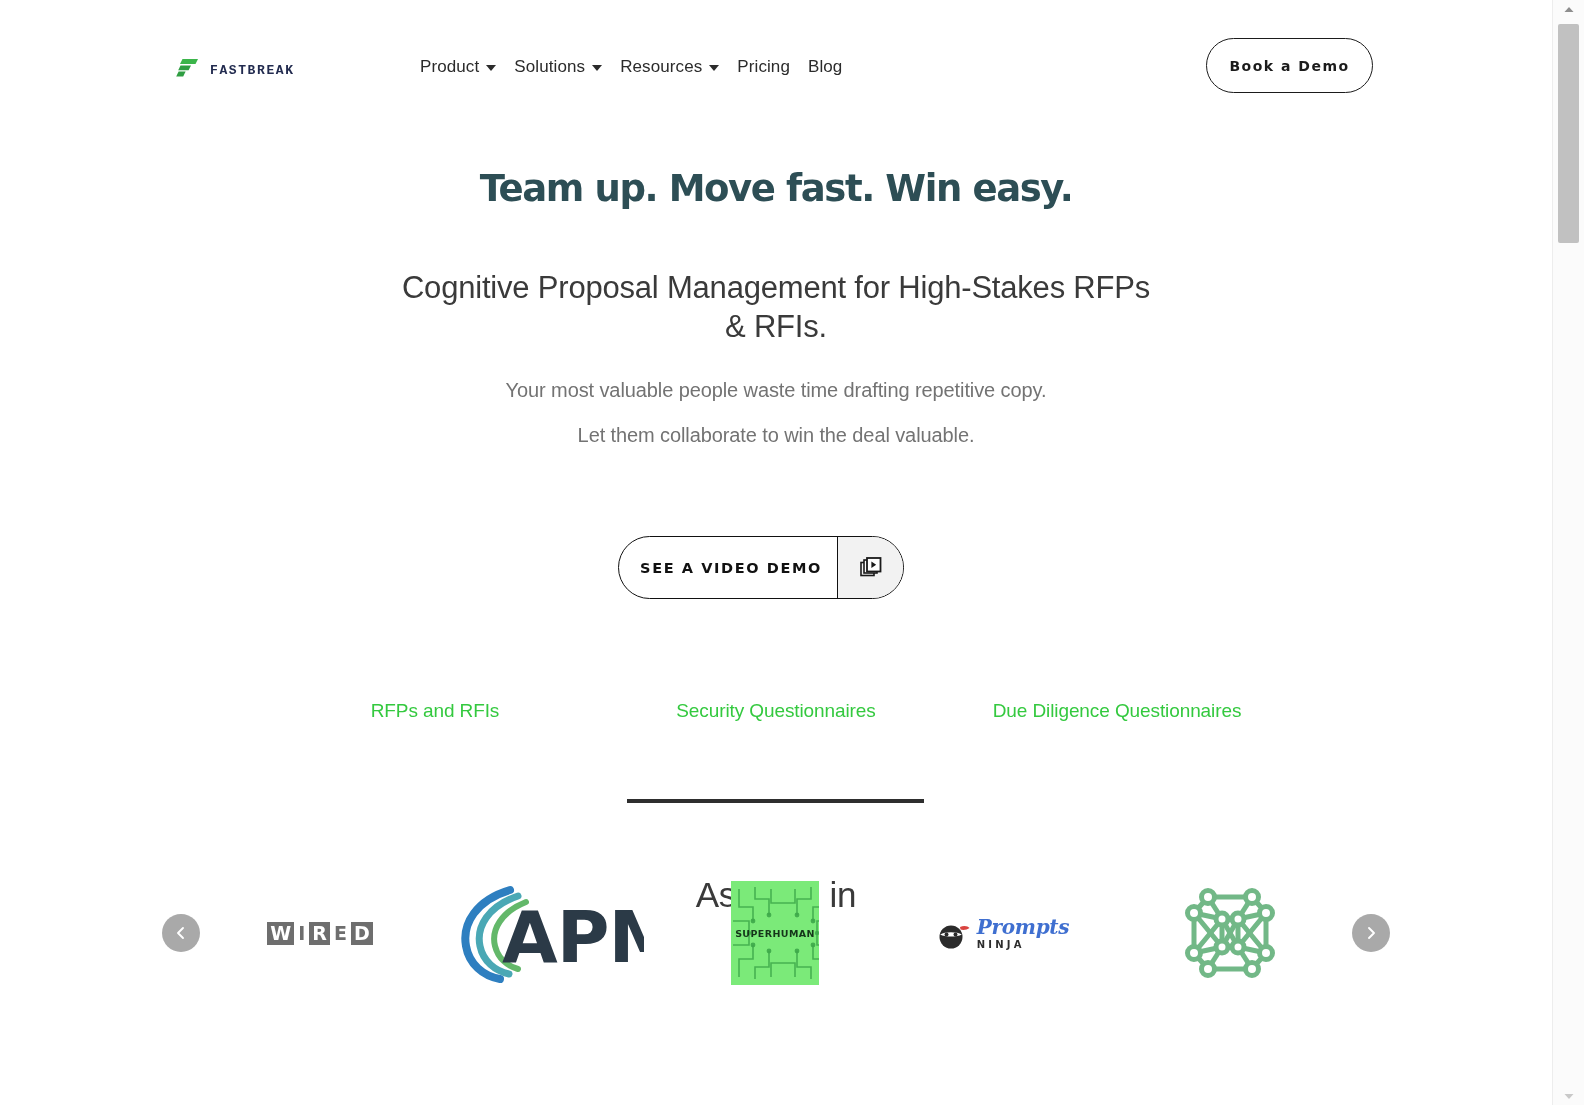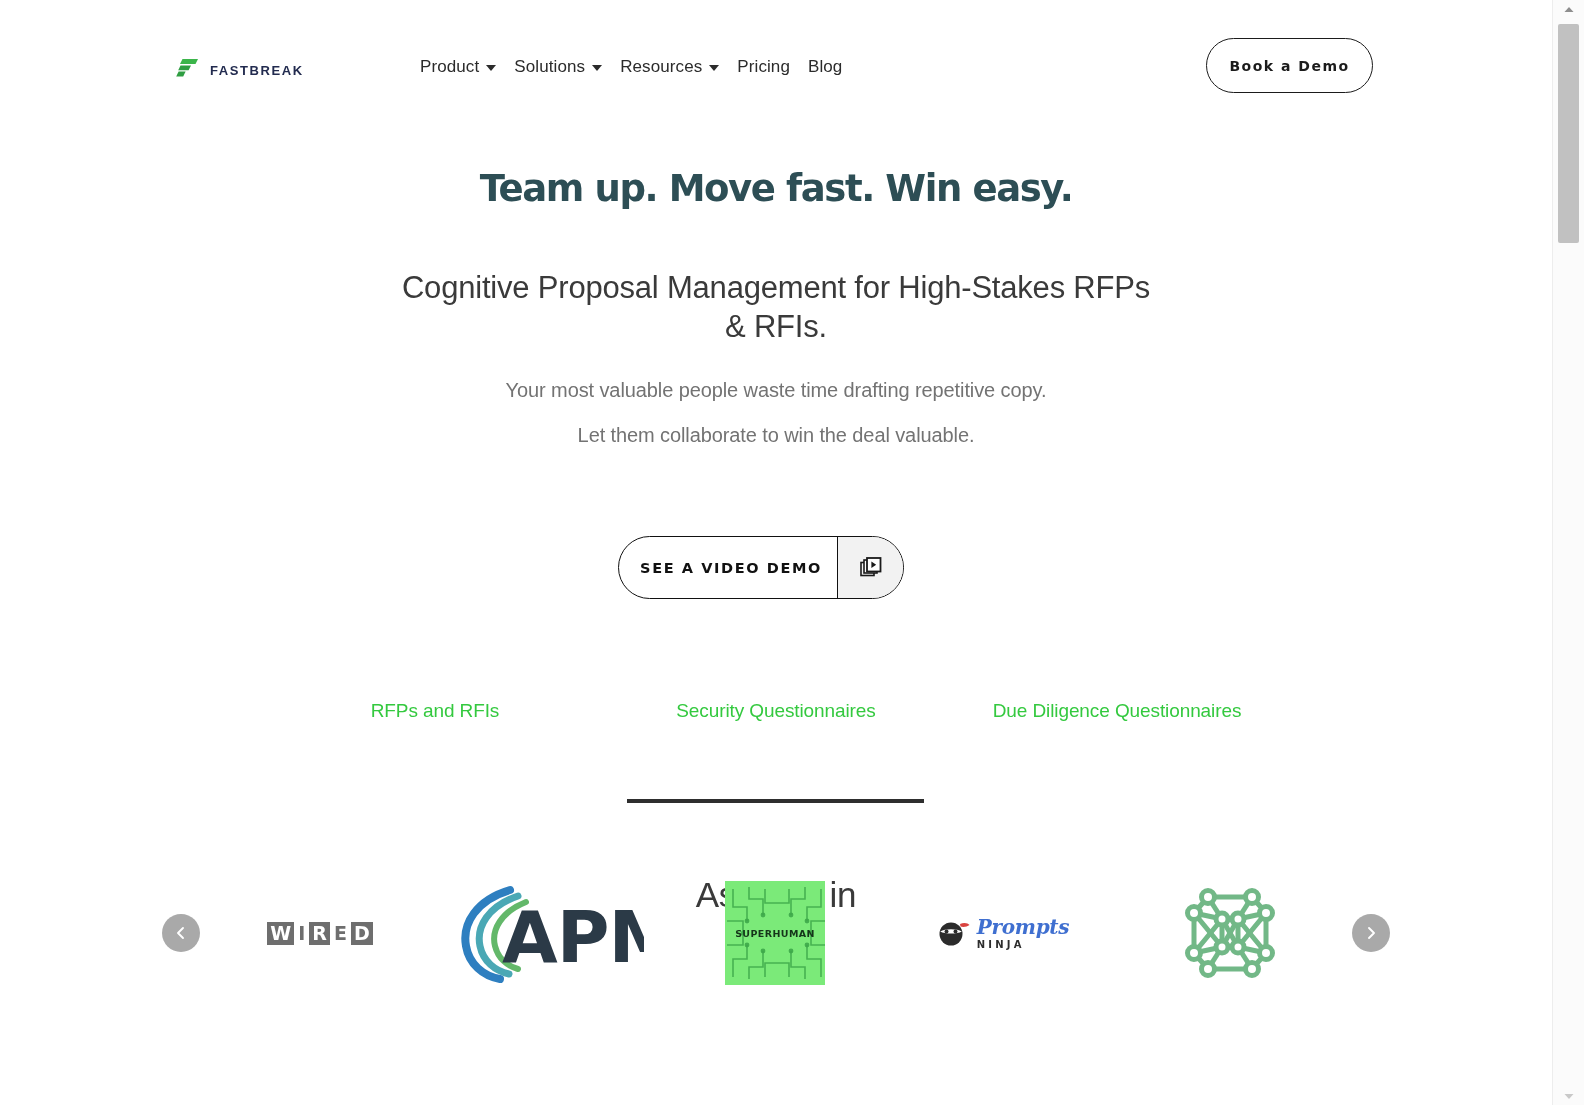--- a/index.html
+++ b/index.html
@@ -39,21 +39,21 @@
   .brand {
     position: absolute;
     left: 174px;
     top: 58px;
     display: flex;
     align-items: center;
     gap: 10px;
   }
   .brand-mark { display: block; }
   .brand-word {
-    font-family: Liberation Sans, sans-serif;
+    font-family: Liberation Mono, monospace;
     font-size: 13px;
     font-weight: 700;
     letter-spacing: 1.6px;
     color: #222b4f;
     white-space: nowrap;
   }
 
   .nav {
     position: absolute;
     left: 420px;
@@ -255,42 +255,42 @@
     padding: 2px 2px;
   }
   .wired span.box {
     background: #6e6e6e;
     color: #ffffff;
     padding: 2px 3px;
   }
 
   
   .superhuman-tile {
-    width: 100px;
+    width: 88px;
     height: 104px;
     background: #7bea79;
     position: relative;
     overflow: hidden;
     display: flex;
     align-items: center;
     justify-content: center;
   }
   .superhuman-tile svg { position: absolute; inset: 0; }
   .superhuman-tile .sh-text {
     position: relative;
     font-family: "DejaVu Sans", sans-serif;
     font-size: 9.5px;
     font-weight: 700;
     letter-spacing: .4px;
     color: #15351a;
     z-index: 2;
   }
 
   
-  .pninja { display: flex; align-items: center; gap: 7px; }
+  .pninja { display: flex; align-items: flex-end; gap: 7px; }
   .pninja-text { display: flex; flex-direction: column; line-height: 1; }
   .pninja-top {
     font-family: "DejaVu Serif", serif;
     font-style: italic;
     font-weight: 700;
     font-size: 20px;
     color: #3f6fd0;
     letter-spacing: -.3px;
   }
   .pninja-bottom {

